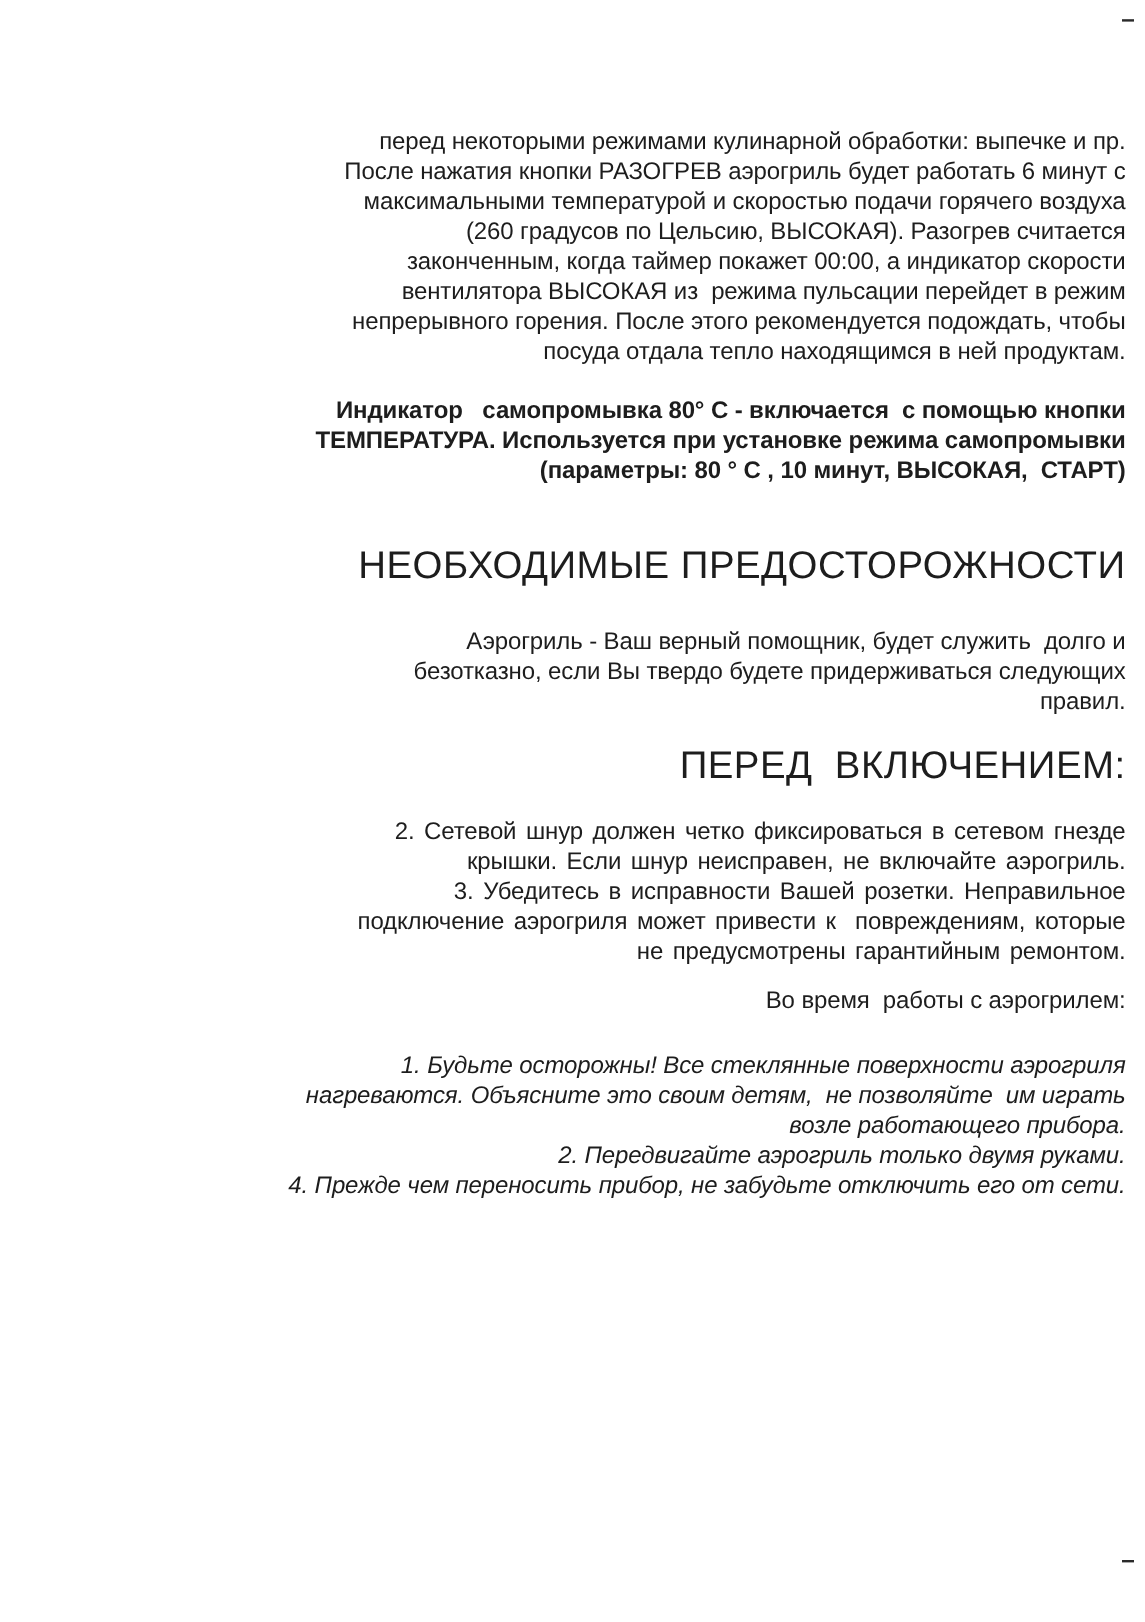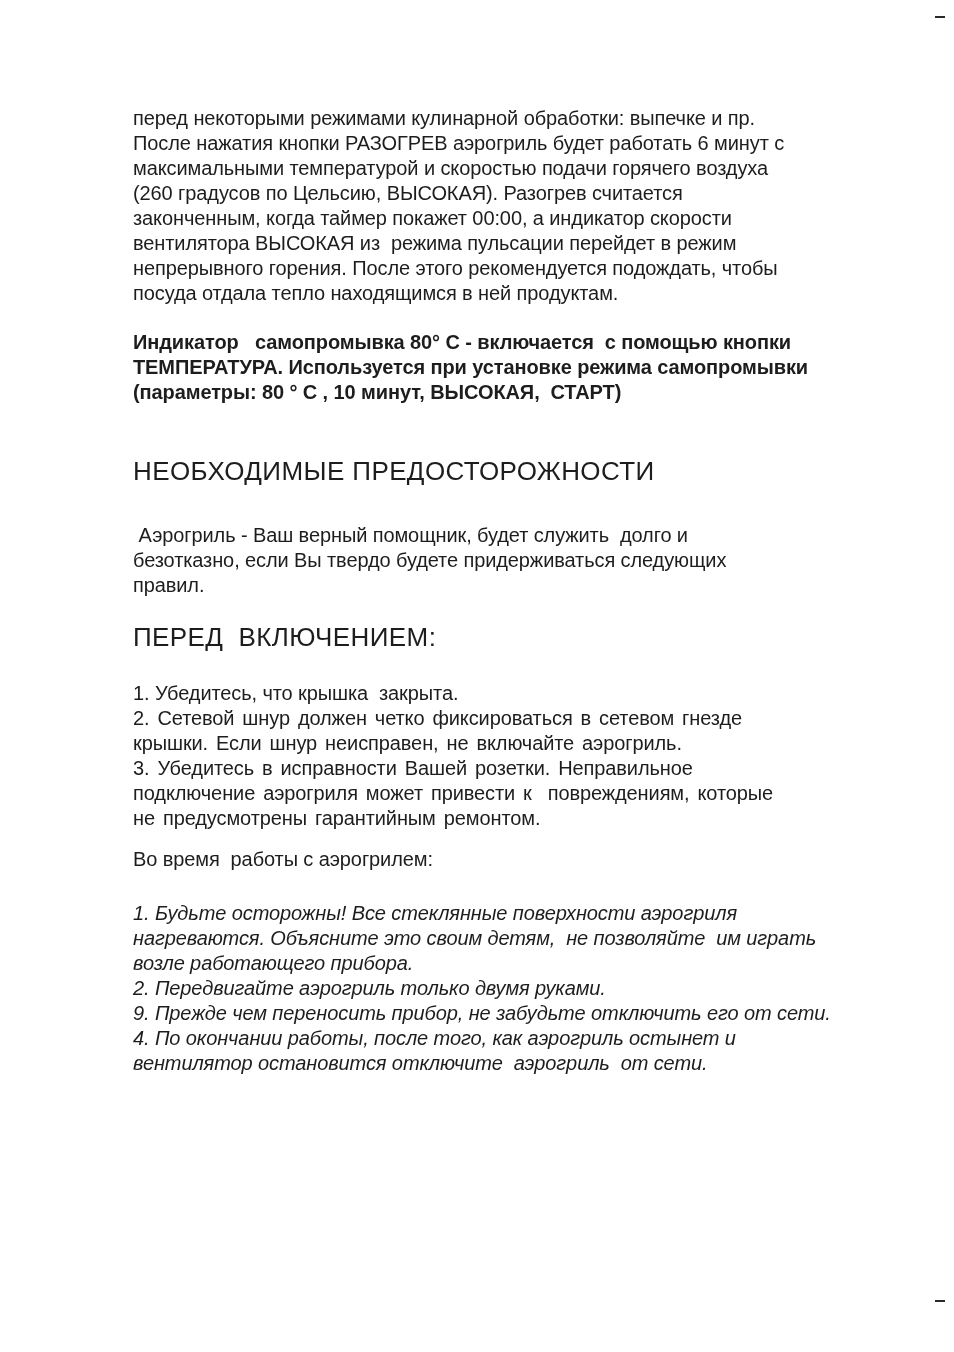--- a/index.html
+++ b/index.html
@@ -15,31 +15,32 @@
     background: var(--page-bg, #ffffff);
     color: var(--text-color, #1d1d1d);
     font-family: "Liberation Sans", "DejaVu Sans", sans-serif;
     overflow: hidden;
   }
   .content {
     position: absolute;
     left: 133px;
     top: 106px;
     width: 805px;
+    text-align: right;
   }
   .body {
     margin: 0;
     font-size: 20px;
     line-height: 25px;
     letter-spacing: -0.1px;
     white-space: pre-wrap; 
   }
   .heading {
     margin: 0;
-    font-size: 26px;
+    font-size: 32px;
     line-height: 32px;
     font-weight: 400;
     letter-spacing: 0.4px;
     white-space: pre-wrap;
   }
   .p2 { margin-top: 27px; }
   .p3 { margin-top: 24px; font-weight: bold; }
   .h1 { margin-top: 50px; }
   .p4 { margin-top: 36px; }
   .h2 { margin-top: 23px; }
@@ -84,34 +85,31 @@
 
     <h1 class="heading h1">НЕОБХОДИМЫЕ ПРЕДОСТОРОЖНОСТИ</h1>
 
     <p class="body p4"> Аэрогриль - Ваш верный помощник, будет служить  долго и
 безотказно, если Вы твердо будете придерживаться следующих
 правил.</p>
 
     <h2 class="heading h2">ПЕРЕД  ВКЛЮЧЕНИЕМ:</h2>
 
     <div class="list l1">
-      <p class="body">1. Убедитесь, что крышка  закрыта.</p>
       <p class="body wide">2. Сетевой шнур должен четко фиксироваться в сетевом гнезде
 крышки. Если шнур неисправен, не включайте аэрогриль.</p>
       <p class="body wide">3. Убедитесь в исправности Вашей розетки. Неправильное
 подключение аэрогриля может привести к  повреждениям, которые
 не предусмотрены гарантийным ремонтом.</p>
     </div>
 
     <p class="body p5">Во время  работы с аэрогрилем:</p>
 
     <div class="list l2">
       <p class="body">1. Будьте осторожны! Все стеклянные поверхности аэрогриля
 нагреваются. Объясните это своим детям,  не позволяйте  им играть
 возле работающего прибора.</p>
       <p class="body">2. Передвигайте аэрогриль только двумя руками.</p>
-      <p class="body">9. Прежде чем переносить прибор, не забудьте отключить его от сети.</p>
-      <p class="body">4. По окончании работы, после того, как аэрогриль остынет и
-вентилятор остановится отключите  аэрогриль  от сети.</p>
+      <p class="body">4. Прежде чем переносить прибор, не забудьте отключить его от сети.</p>
     </div>
 
   </main>
 </div>
 
 </body></html>

